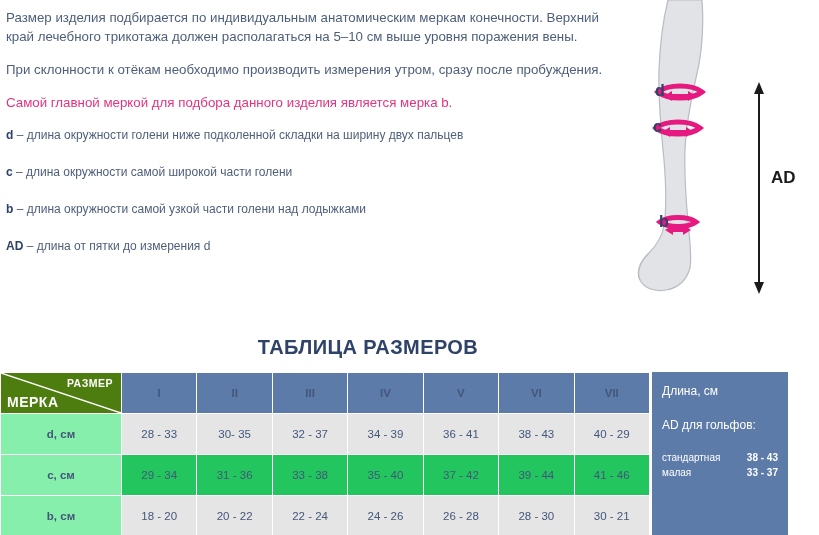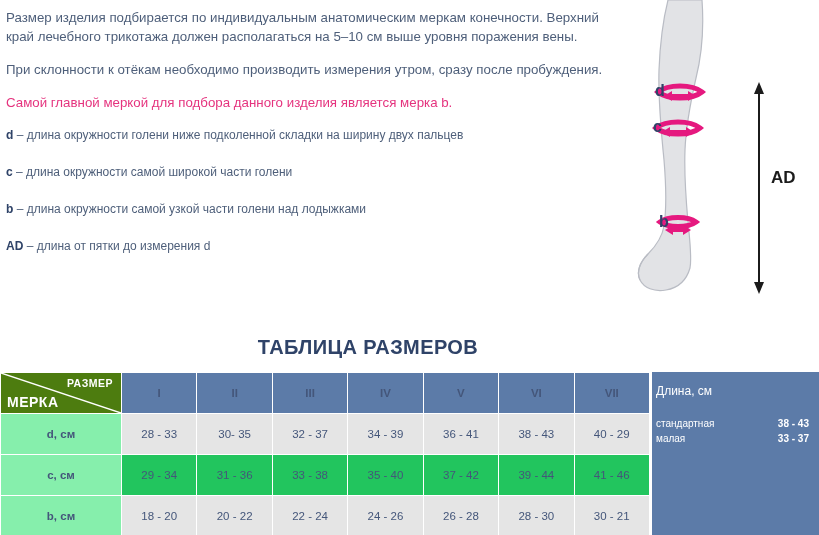--- a/index.html
+++ b/index.html
@@ -131,26 +131,26 @@
     font-size: 13px;
   }
   td.cell-a { background: #e5e5e5; }
   td.cell-b { background: #22c55e; }
 
   
   .right-panel {
     position: absolute;
     left: 652px;
     top: 372px;
-    width: 167px;
+    width: 136px;
     height: 163px;
     background: #5c7ba8;
     color: #ffffff;
     box-sizing: border-box;
-    padding: 12px 10px 0 4px;
+    padding: 12px 10px 0 10px;
     font-size: 12px;
   }
   .right-panel .rp-line { margin-bottom: 20px; }
   .rp-row {
     display: flex;
     justify-content: space-between;
     margin-bottom: 4px;
     font-size: 10px;
   }
   .rp-row .rp-val { font-weight: bold; }
@@ -262,20 +262,21 @@
         <td class="cell-a">26 - 28</td>
         <td class="cell-a">28 - 30</td>
         <td class="cell-a">30 - 21</td>
       </tr>
     </tbody>
   </table>
 </div>
 
 <div class="right-panel">
   <div class="rp-line">Длина, см</div>
+  <div class="rp-line">AD для гольфов:</div>
   <div class="rp-row">
     <span>стандартная</span>
     <span class="rp-val">38 - 43</span>
   </div>
   <div class="rp-row">
     <span>малая</span>
     <span class="rp-val">33 - 37</span>
   </div>
 </div>
 

